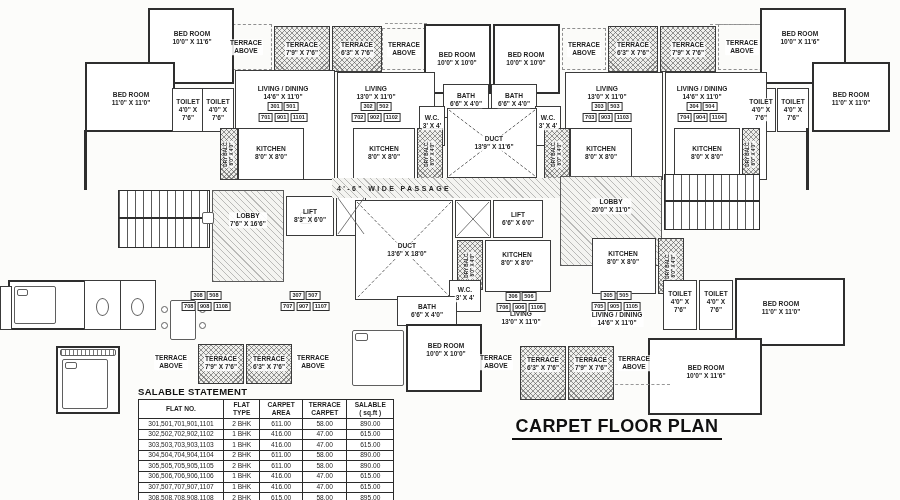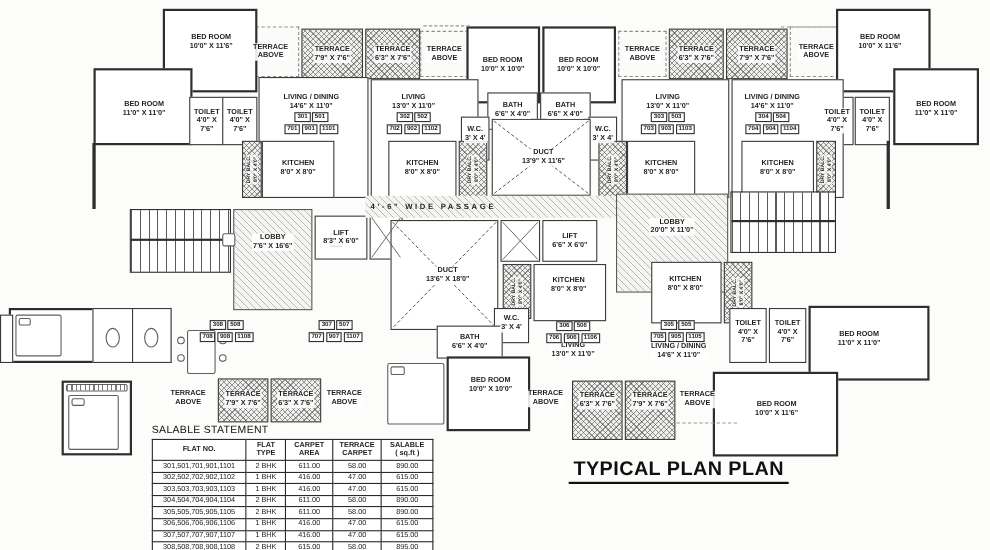--- a/index.html
+++ b/index.html
@@ -21,21 +21,21 @@
   .wrd{background:repeating-linear-gradient(90deg,#777 0 1px,#fff 1px 4px)}
   #ducts{position:absolute;left:0;top:0;z-index:2;pointer-events:none}
   #labels{position:absolute;left:0;top:0;width:900px;height:420px;z-index:3}
   .lbl{position:absolute;transform:translate(-50%,-50%);text-align:center;font-size:6.6px;line-height:1.18;font-weight:700;white-space:nowrap;color:#1f1f1f;background:rgba(255,255,255,.88);padding:0 1px;border-radius:1px}
   .lbl.rot{transform:translate(-50%,-50%) rotate(-90deg);font-size:4.7px;font-weight:600;background:rgba(255,255,255,.75)}
   .lbl.sp{letter-spacing:2.4px;font-size:7px;background:transparent}
   .tags{position:absolute;transform:translate(-50%,-50%);text-align:center}
   .tagrow{display:flex;gap:1.5px;justify-content:center;margin-top:1.5px}
   .tag{display:inline-block;border:.9px solid #2f2f2f;background:#fff;font-size:5.6px;font-weight:700;padding:0 1.5px;line-height:7.5px;white-space:nowrap}
   #table-wrap{position:absolute;left:138px;top:386px;width:256px;z-index:4}
-  #table-heading{font-size:9.5px;font-weight:400;letter-spacing:.3px;margin-bottom:2px;color:#111}
+  #table-heading{font-size:9.5px;font-weight:700;letter-spacing:.3px;margin-bottom:2px;color:#111}
   #salable-table{border-collapse:collapse;width:100%;border:1.8px solid #1d1d1d;background:#fff}
   #salable-table th,#salable-table td{border:1px solid #2a2a2a;font-size:6.6px;text-align:center;padding:.5px 2px;line-height:1.3;color:#1d1d1d}
   #salable-table th{font-weight:700}
   #title-block{position:absolute;left:428px;top:416px;width:378px;text-align:center;z-index:4}
   #main-title{display:inline-block;font-size:18px;font-weight:800;letter-spacing:.4px;border-bottom:2.2px solid #101010;padding:0 4px 1px;color:#101010}
   #sub-row{margin-top:3px;display:flex;align-items:center;justify-content:center;gap:7px}
   #sub-title{font-size:14.5px;font-weight:800;color:#101010;white-space:nowrap}
   #wing-badge{font-family:"Liberation Serif",serif;font-size:12.5px;border:1.4px solid #1d1d1d;border-radius:14px;padding:1px 11px;background:#fff;white-space:nowrap}
 </style>
 </head>
@@ -560,16 +560,16 @@
             <td>2 BHK</td>
             <td>615.00</td>
             <td>58.00</td>
             <td>895.00</td>
           </tr>
         </tbody>
     </table>
   </div>
 
   <div id="title-block">
-    <span id="main-title">TYPICAL PLAN PLAN</span>
+    <span id="main-title">CARPET FLOOR PLAN</span>
   </div>
 
 </div>
 
 </body></html>

